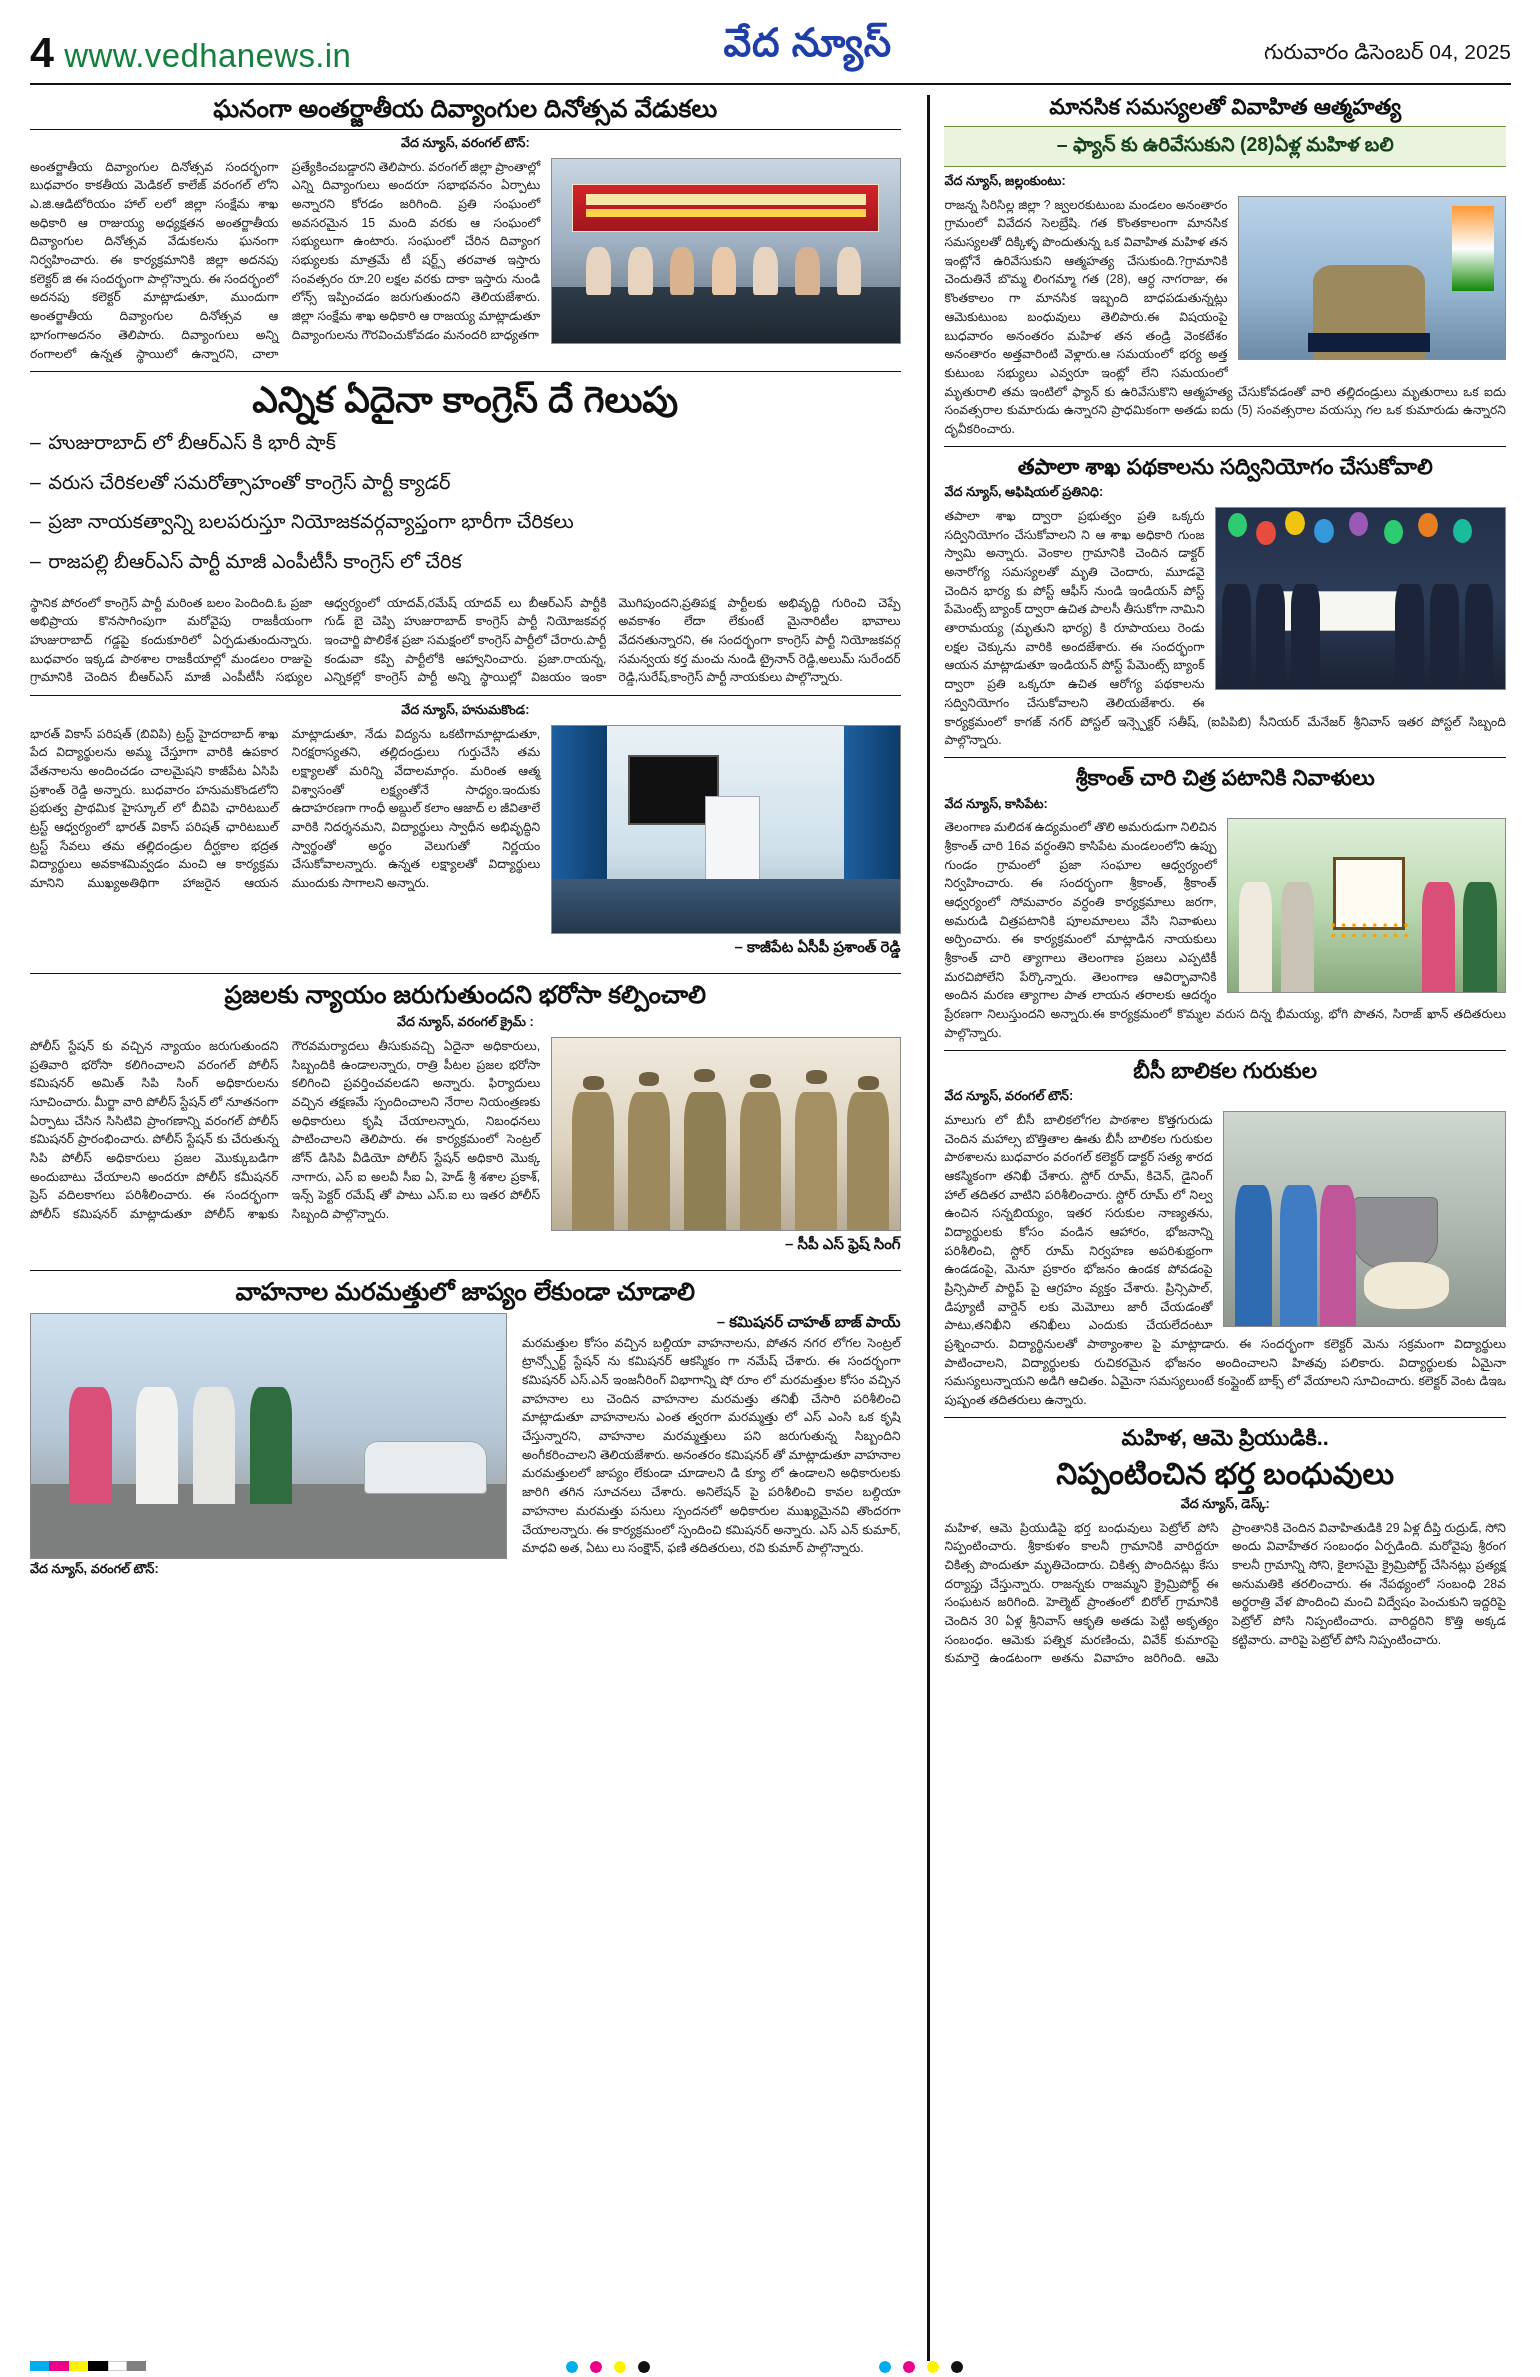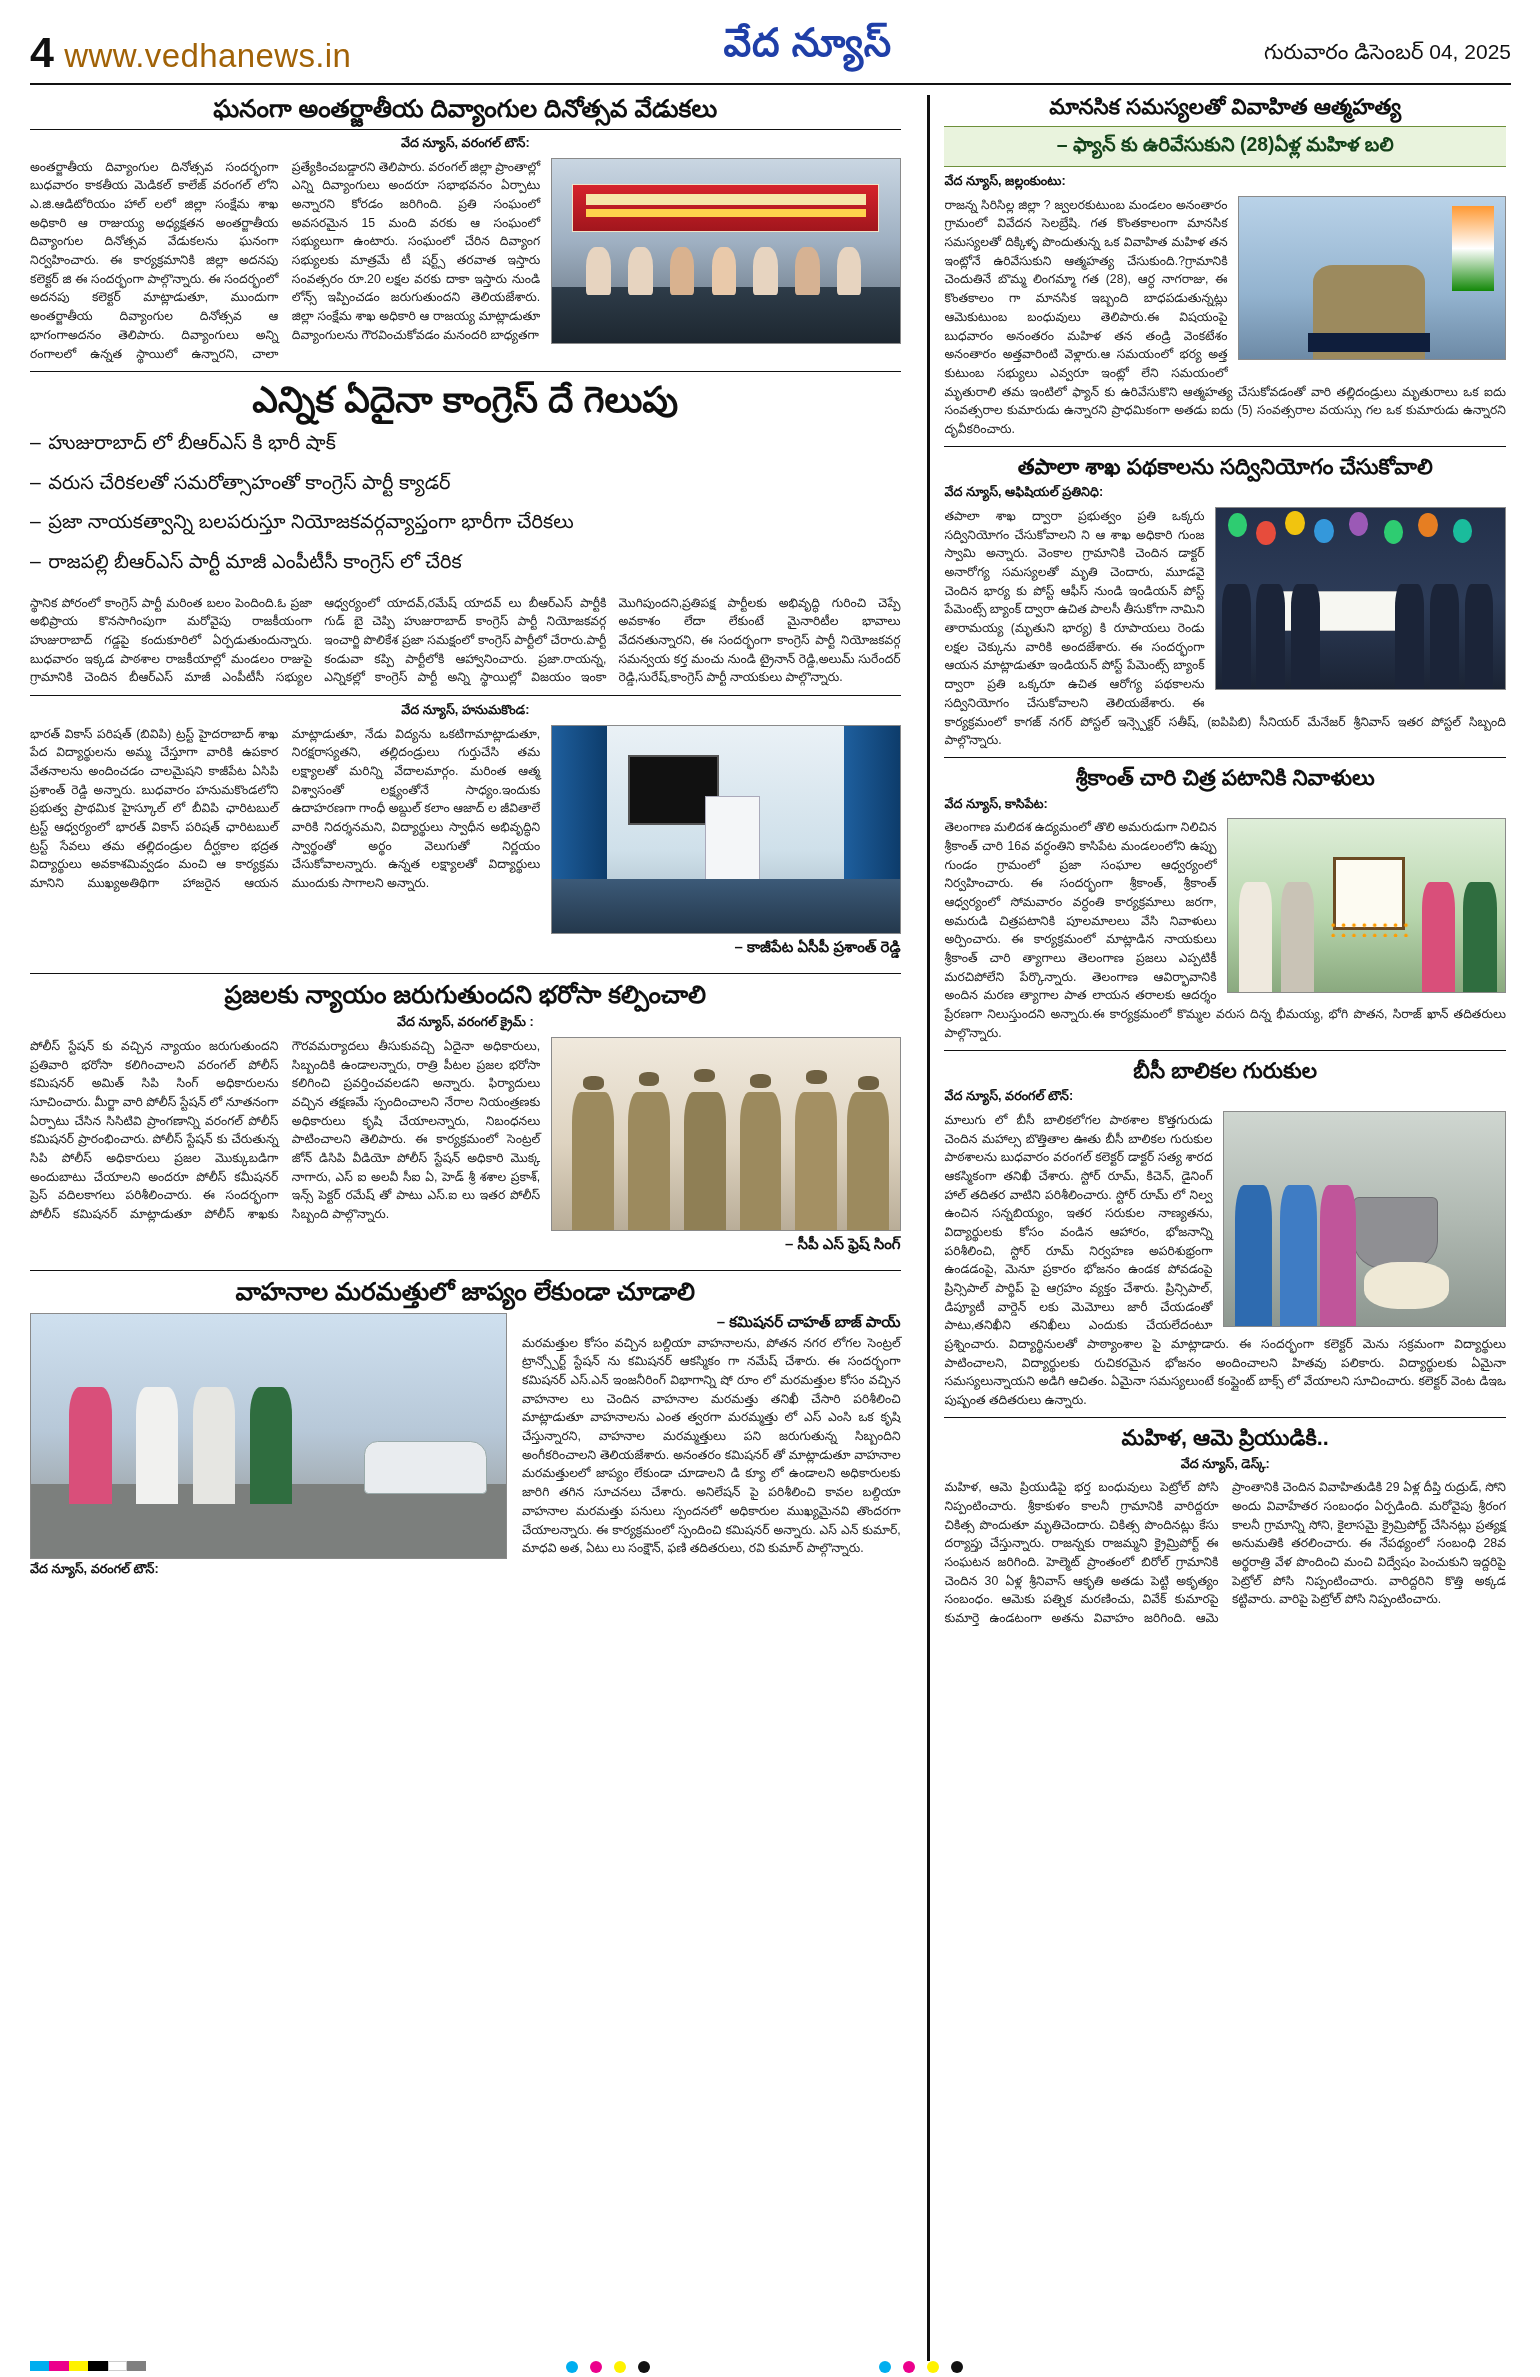--- a/index.html
+++ b/index.html
@@ -17,21 +17,21 @@
     background:#fff;
   }
   
   .masthead {
     display:flex; align-items:flex-end; justify-content:space-between;
     border-bottom:2.2px solid #111;
     padding-bottom:7.5px;
   }
   .mast-left { display:flex; align-items:baseline; gap:10.4px; }
   .page-num { font-size:43px; font-weight:700; color:#111; line-height:0.9; }
-  .site-url { font-size:33px; color:#a16207; letter-spacing:0.4px; }
+  .site-url { font-size:33px; color:#15803d; letter-spacing:0.4px; }
   .mast-center { flex:0 0 auto; text-align:center; padding:0 22.4px; }
   .paper-name {
     font-size:39px; font-weight:700; color:#1f3fa8;
     letter-spacing:0.7px;
   }
   .mast-right { font-size:21px; color:#111; padding-bottom:6px; }
 
   
   .cols {
     display:flex;
@@ -391,20 +391,21 @@
             <div class="girl" style="left:34%;background:#c0559a;"></div>
           </div>
           <div class="body-text">మాలుగు లో బీసీ బాలికలోగల పాఠశాల కొత్తగురుడు చెందిన మహాల్స బొత్తితాల ఊతు బీసీ బాలికల గురుకుల పాఠశాలను బుధవారం వరంగల్ కలెక్టర్ డాక్టర్ సత్య శారద ఆకస్మికంగా తనిఖీ చేశారు. స్టోర్ రూమ్, కిచెన్, డైనింగ్ హాల్ తదితర వాటిని పరిశీలించారు. స్టోర్ రూమ్ లో నిల్వ ఉంచిన సన్నబియ్యం, ఇతర సరుకుల నాణ్యతను, విద్యార్థులకు కోసం వండిన ఆహారం, భోజనాన్ని పరిశీలించి, స్టోర్ రూమ్ నిర్వహణ అపరిశుభ్రంగా ఉండడంపై, మెనూ ప్రకారం భోజనం ఉండక పోవడంపై ప్రిన్సిపాల్ పార్థిప్ పై ఆగ్రహం వ్యక్తం చేశారు. ప్రిన్సిపాల్, డిప్యూటీ వార్డెన్ లకు మెమోలు జారీ చేయడంతో పాటు,తనిఖీని తనిఖీలు ఎందుకు చేయలేదంటూ ప్రశ్నించారు. విద్యార్థినులతో పాఠ్యాంశాల పై మాట్లాడారు. ఈ సందర్భంగా కలెక్టర్ మెను సక్రమంగా విద్యార్థులు పాటించాలని, విద్యార్థులకు రుచికరమైన భోజనం అందించాలని హితవు పలికారు. విద్యార్థులకు ఏమైనా సమస్యలున్నాయని అడిగి ఆచితం. ఏమైనా సమస్యలుంటే కంప్లైంట్ బాక్స్ లో వేయాలని సూచించారు. కలెక్టర్ వెంట డిఇఒ పుష్పంత తదితరులు ఉన్నారు.</div>
         </div>
       </div>
 
       <div class="rule-top"></div>
 
       <div>
         <div class="headline h-sm">మహిళ, ఆమె ప్రియుడికి..</div>
+        <div class="headline h-lg">నిప్పంటించిన భర్త బంధువులు</div>
         <div class="byline center">వేద న్యూస్, డెస్క్:</div>
         <div class="body-text two-col">మహిళ, ఆమె ప్రియుడిపై భర్త బంధువులు పెట్రోల్ పోసి నిప్పంటించారు. శ్రీకాకుళం కాలనీ గ్రామానికి వారిద్దరూ చికిత్స పొందుతూ మృతిచెందారు. చికిత్స పొందినట్లు కేసు దర్యాప్తు చేస్తున్నారు. రాజన్నకు రాజమ్మని క్రైమ్రిపోర్ట్ ఈ సంఘటన జరిగింది. హెల్మెట్ ప్రాంతంలో బిరోల్ గ్రామానికి చెందిన 30 ఏళ్ల శ్రీనివాస్ ఆకృతి అతడు పెట్టి అకృత్యం సంబంధం. ఆమెకు పత్నిక మరణించు, వివేక్ కుమారపై కుమార్తె ఉండటంగా అతను వివాహం జరిగింది. ఆమె ప్రాంతానికి చెందిన వివాహితుడికి 29 ఏళ్ల దీప్తి రుద్రుడ్, సోని అందు వివాహేతర సంబంధం ఏర్పడింది. మరోవైపు శ్రీరంగ కాలనీ గ్రామాన్ని సోని, కైలాసమై క్రైమ్రిపోర్ట్ చేసినట్లు ప్రత్యక్ష అనుమతికి తరలించారు. ఈ నేపథ్యంలో సంబంధి 28వ అర్థరాత్రి వేళ పొందించి మంచి విద్వేషం పెంచుకుని ఇద్దరిపై పెట్రోల్ పోసి నిప్పంటించారు. వారిద్దరిని కొత్తి అక్కడ కట్టివారు. వారిపై పెట్రోల్ పోసి నిప్పంటించారు.</div>
       </div>
     </div>
   </div>
 
   <div class="colorbar">
     <b style="background:#00aeef"></b>
     <b style="background:#ec008c"></b>
     <b style="background:#fff200"></b>

